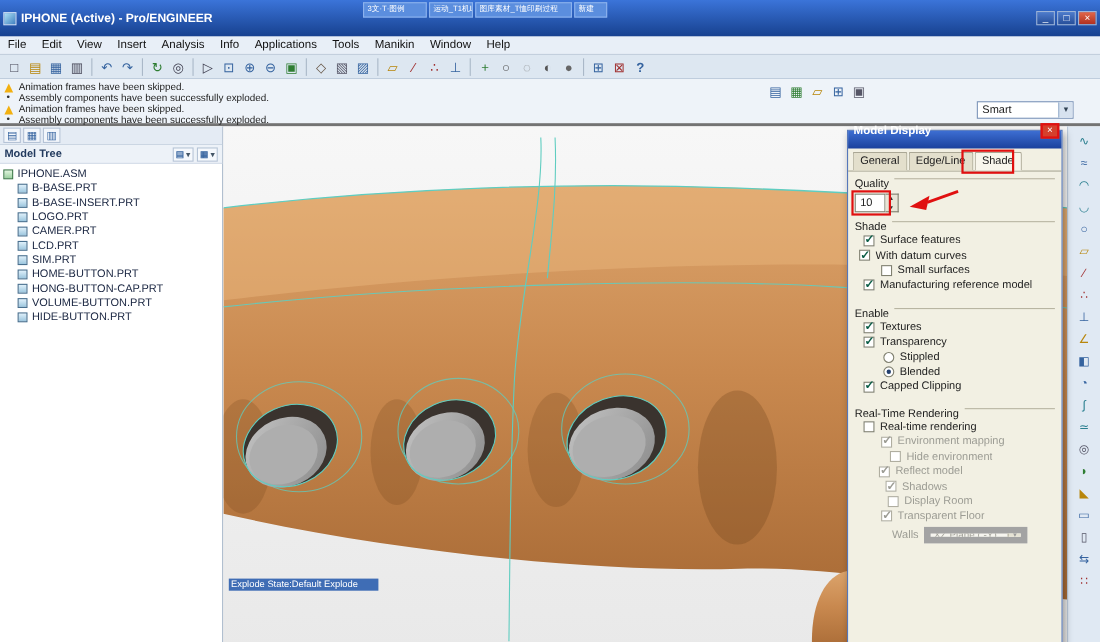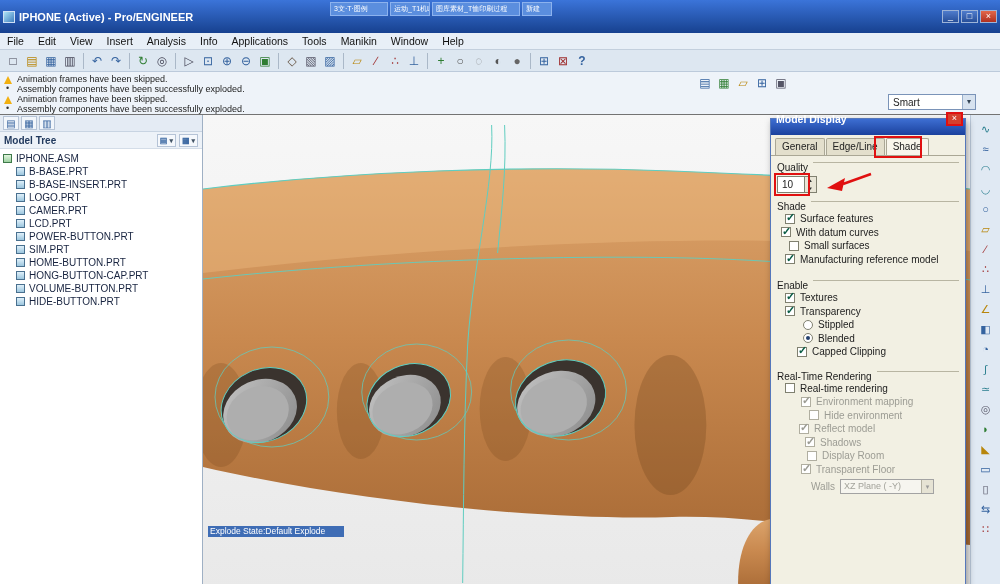--- a/index.html
+++ b/index.html
@@ -19,21 +19,21 @@
 
 .menubar{height:17px;background:#e8eff7;border-bottom:1px solid #c3cfdd;display:flex;align-items:center;font-size:10.5px;color:#111}
 .menu-item{padding:0 7px;line-height:17px;white-space:nowrap}
 
 
 .toolbar{height:22px;background:#dde7f1;border-bottom:1px solid #bccadb;display:flex;align-items:center;padding:0 4px;gap:1px}
 .ic{width:18px;height:18px;font-size:12px;line-height:17px;text-align:center;border:1px solid transparent}
 .tsep{width:1px;height:16px;background:#aab8c8;margin:0 3px}
 
 
-.infobar{height:43px;display:flex;background:#eef3f9;border-bottom:1px solid #737373}
+.infobar{height:43px;display:flex;background:#eef3f9;border-bottom:3px solid #737373}
 .messages{flex:1;padding:2px 0 0 4px;font-size:9px;color:#222}
 .msg-row{height:10px;display:flex;align-items:center;gap:3px;white-space:nowrap}
 .w-ic{width:10px;height:9px;position:relative;flex:0 0 10px}
 .w-ic.on::after{content:"";position:absolute;left:0;top:1px;border-left:4.5px solid transparent;border-right:4.5px solid transparent;border-bottom:8px solid #f2b010}
 .w-ic:not(.on)::after{content:"•";position:absolute;left:2px;top:-2px;font-size:9px;color:#333}
 .info-right{width:410px;position:relative}
 .mini-icons{position:absolute;left:106px;top:2px;display:flex;gap:1px}
 .smart-wrap{position:absolute;right:24px;bottom:4px}
 .smart-box{width:88px;height:16px;background:#fff;border:1px solid #7a93b8;font-size:10px;padding-left:4px;display:flex;align-items:center}
 .smart-arrow{margin-left:auto;width:13px;height:14px;background:#d7e2ef;border-left:1px solid #9ab0cc;text-align:center}
@@ -90,21 +90,21 @@
 .row-dis .cbox{border-color:#b0aea0}
 .row-dis .cbox.c::after{color:#9c9c94}
 .spin-row{display:flex;margin-top:3px;height:17px;position:relative;width:60px}
 .spin-val{width:28px;height:17px;background:#fff;border:1px solid #808070;padding:2px 15px 0 4px}
 .spin-btns{width:12px;display:flex;flex-direction:column;border:1px solid #808070;border-left:none;background:#e8e5d6}
 .spin-up,.spin-dn{flex:1;font-size:4.5px;line-height:7px;text-align:center;color:#333}
 .red-spin-box{position:absolute;left:-3px;top:-3px;width:36px;height:23px;border:2px solid #e01010;pointer-events:none}
 .red-arrow{position:absolute;left:44px;top:-5px;pointer-events:none}
 .walls-row{display:flex;align-items:center;gap:5px;margin-left:34px;height:16px;margin-top:2px}
 .walls-lb{color:#9c9c94}
-.walls-sel{width:94px;height:15px;background:#f6f5ef;border:1px solid #a3a3a3;color:#a2a29a;font-size:9px;display:flex;align-items:center;padding-left:3px;white-space:nowrap;overflow:hidden}
+.walls-sel{width:94px;height:15px;background:#f6f5ef;border:6px solid #a3a3a3;color:#a2a29a;font-size:9px;display:flex;align-items:center;padding-left:3px;white-space:nowrap;overflow:hidden}
 .walls-arrow{margin-left:auto;width:12px;height:13px;background:#e6e3d4;border-left:1px solid #b3b0a0;text-align:center;flex:0 0 12px}
 .walls-arrow::after{content:"▾";font-size:7px;color:#999;line-height:13px}
 .dlg-footer{position:absolute;left:0;right:0;bottom:0;height:26px;border-top:1px solid #b8b5a2;display:flex;align-items:center;justify-content:flex-end;gap:5px;padding:0 6px;background:#f2f0e3}
 .dbtn{height:18px;background:#ece9da;border:1px solid #8a8878;font-size:10px;padding:0 10px;font-family:"Liberation Sans",sans-serif}
 .dbtn.primary{border:2px solid #44608c;padding:0 9px}
 </style>
 </head>
 <body>
 
 <div class="titlebar">
@@ -243,24 +243,20 @@
           <span class="t-ic"></span>
           <span>LOGO.PRT</span>
         </div>
       <div class="tree-row child">
           <span class="t-ic"></span>
           <span>CAMER.PRT</span>
         </div>
       <div class="tree-row child">
           <span class="t-ic"></span>
           <span>LCD.PRT</span>
-        </div>
-      <div class="tree-row child">
-          <span class="t-ic"></span>
-          <span>POWER-BUTTON.PRT</span>
         </div>
       <div class="tree-row child">
           <span class="t-ic"></span>
           <span>SIM.PRT</span>
         </div>
       <div class="tree-row child">
           <span class="t-ic"></span>
           <span>HOME-BUTTON.PRT</span>
         </div>
       <div class="tree-row child">
@@ -395,21 +391,21 @@
           <span class="sec-line"></span>
       </div>
       <label class="chk-row" style="margin-left:8px">
         <span class="cbox c"></span>
         <span class="chk-lb">Surface features</span>
       </label>
       <label class="chk-row" style="margin-left:4px">
         <span class="cbox c"></span>
         <span class="chk-lb">With datum curves</span>
       </label>
-      <label class="chk-row" style="margin-left:12px">
+      <label class="chk-row" style="margin-left:24px">
         <span class="cbox"></span>
         <span class="chk-lb">Small surfaces</span>
       </label>
       <label class="chk-row" style="margin-left:8px">
         <span class="cbox c"></span>
         <span class="chk-lb">Manufacturing reference model</span>
       </label>
 
       <div class="sec" style="margin-top:14px">
         <span class="sec-label">Enable</span>
@@ -424,21 +420,21 @@
         <span class="chk-lb">Transparency</span>
       </label>
       <label class="chk-row" style="margin-left:26px">
         <span class="rad"></span>
         <span class="chk-lb">Stippled</span>
       </label>
       <label class="chk-row" style="margin-left:26px">
         <span class="rad c"></span>
         <span class="chk-lb">Blended</span>
       </label>
-      <label class="chk-row" style="margin-left:20px">
+      <label class="chk-row" style="margin-left:8px">
         <span class="cbox c"></span>
         <span class="chk-lb">Capped Clipping</span>
       </label>
 
       <div class="sec" style="margin-top:12px">
         <span class="sec-label">Real-Time Rendering</span>
           <span class="sec-line"></span>
       </div>
       <label class="chk-row" style="margin-left:8px">
         <span class="cbox"></span>

